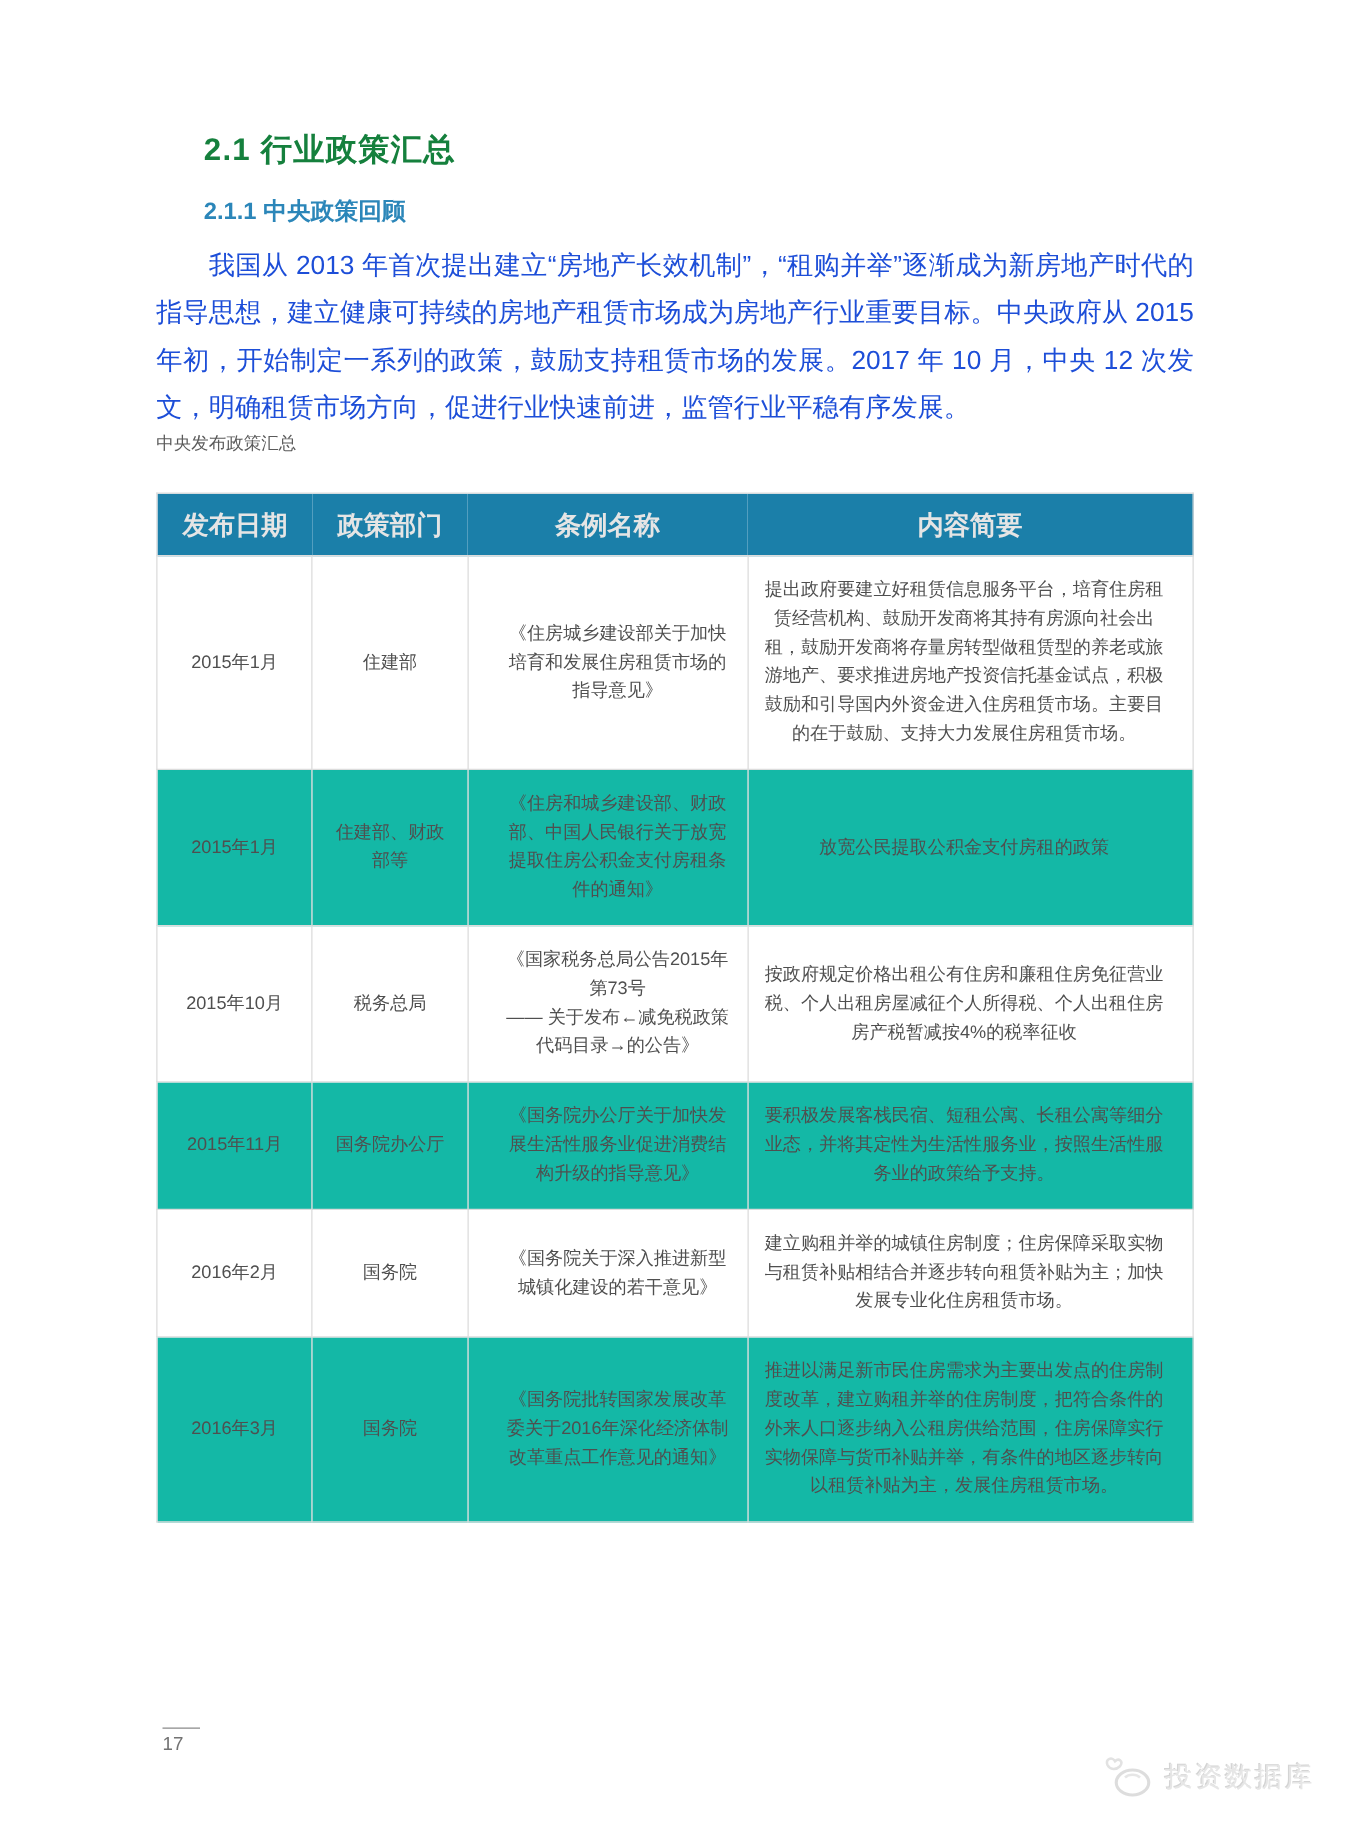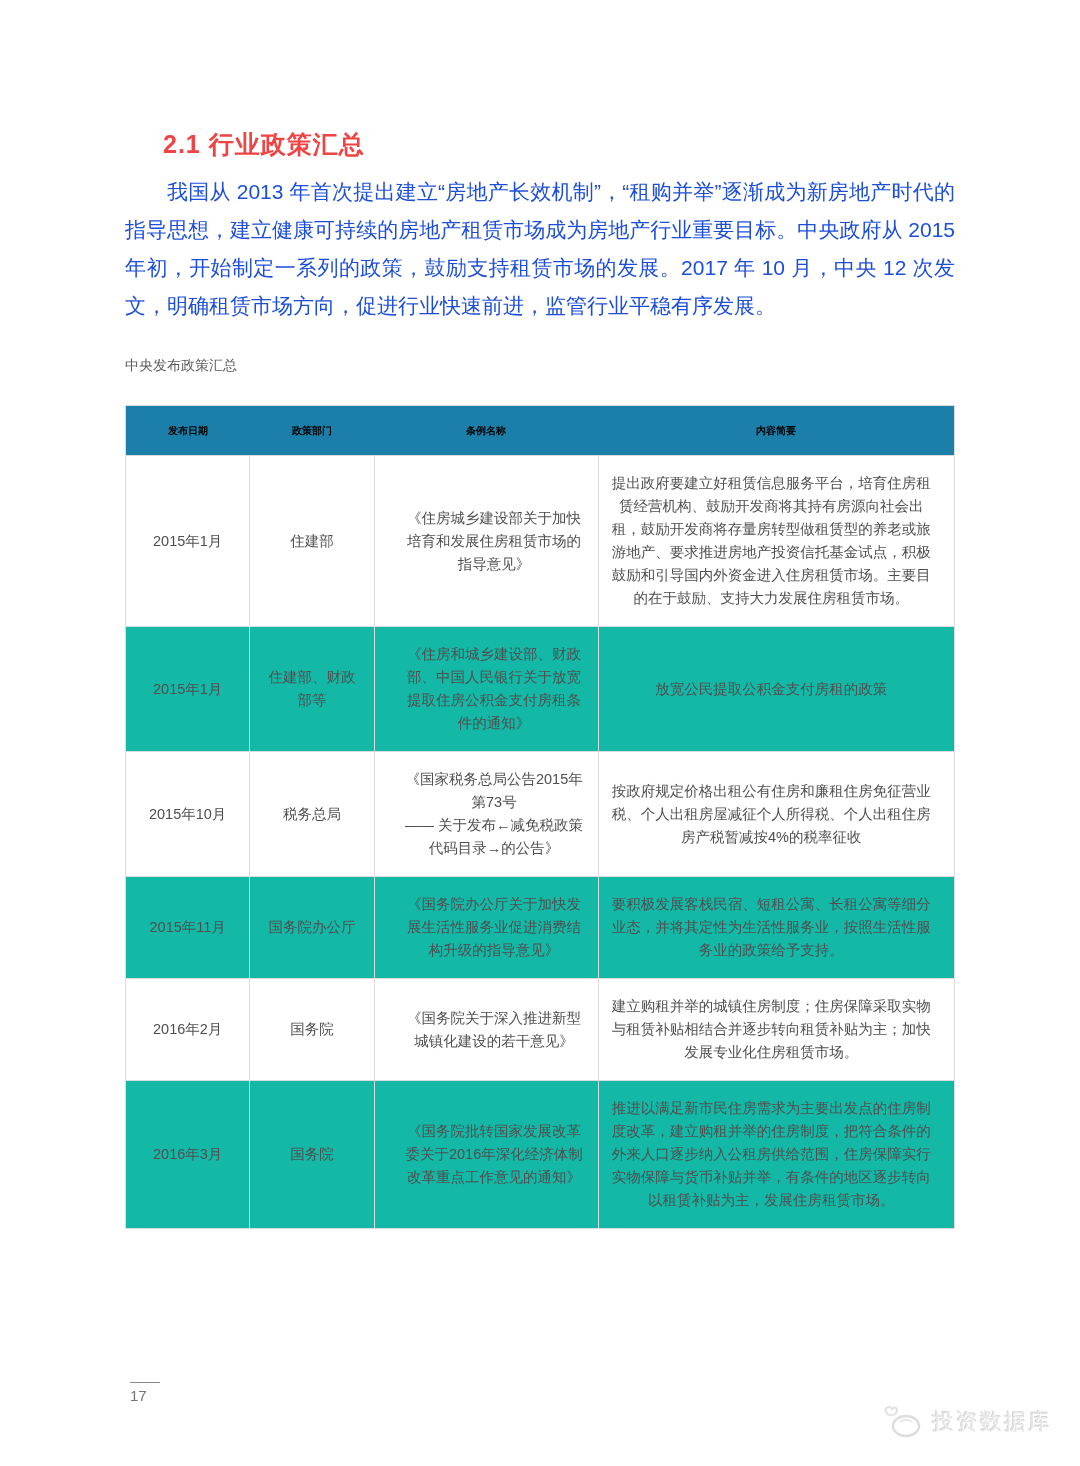--- a/index.html
+++ b/index.html
@@ -20,43 +20,43 @@
   .brand-text .brand-name {
     font-size: 23px; font-weight: bold; color: #333333;
     letter-spacing: 7px;
   }
   .brand-text .brand-sub {
     font-size: 8px; color: #8f8f8f; letter-spacing: 3.6px; margin-top: 3px;
   }
 
   
   .section-title {
-    margin: 68px 0 0 38px;
-    font-size: 25px; font-weight: bold; color: #ef4444; letter-spacing: 1px;
+    margin: 43px 0 0 38px;
+    font-size: 25px; font-weight: bold; color: #15803d; letter-spacing: 1px;
   }
   .subsection-title {
     margin: 20px 0 0 38px;
     font-size: 19px; font-weight: bold; color: #2b86b9;
   }
   .body-paragraph {
     margin-top: 12px;
     font-size: 21px; line-height: 38px; color: #1d4ed8;
     text-indent: 2em; text-align: justify;
   }
-  .table-caption { margin-top: 32px; font-size: 14px; color: #5a5a5a; }
+  .table-caption { font-size: 14px; color: #5a5a5a; }
 
   
   table.policy-table {
     width: 830px; margin-top: 30px;
     border-collapse: collapse; table-layout: fixed;
     border: 1px solid #dcdcdc;
   }
   .policy-table thead th {
-    background: #1b7fa9; color: #000000;
-    font-size: 10px; font-weight: bold;
+    background: #1b7fa9; color: #e5e5e5;
+    font-size: 21px; font-weight: bold;
     height: 50px; text-align: center; border: none;
   }
   .policy-table td {
     border: 1px solid #dcdcdc;
     padding: 16px 12px;
     font-size: 14.5px; line-height: 23px; color: #4f4f4f;
     text-align: center; vertical-align: middle;
   }
   .policy-table tr.alt td { background: #14b8a6; }
   .policy-table td.cell-name { white-space: pre-line; padding-left: 28px; }
@@ -81,20 +81,21 @@
   }
   .watermark-icon svg { display: block; opacity: 0.85; }
 </style>
 </head>
 <body>
 
 <div class="content">
 
 
   <h1 class="section-title">2.1 行业政策汇总</h1>
+  <h2 class="subsection-title">2.1.1 中央政策回顾</h2>
 
   <p class="body-paragraph">我国从 2013 年首次提出建立“房地产长效机制”，“租购并举”逐渐成为新房地产时代的指导思想，建立健康可持续的房地产租赁市场成为房地产行业重要目标。中央政府从 2015 年初，开始制定一系列的政策，鼓励支持租赁市场的发展。2017 年 10 月，中央 12 次发文，明确租赁市场方向，促进行业快速前进，监管行业平稳有序发展。</p>
 
   <div class="table-caption">中央发布政策汇总</div>
 
   <table class="policy-table">
     <colgroup>
       <col style="width:15%">
         <col style="width:15%">
         <col style="width:27%">

